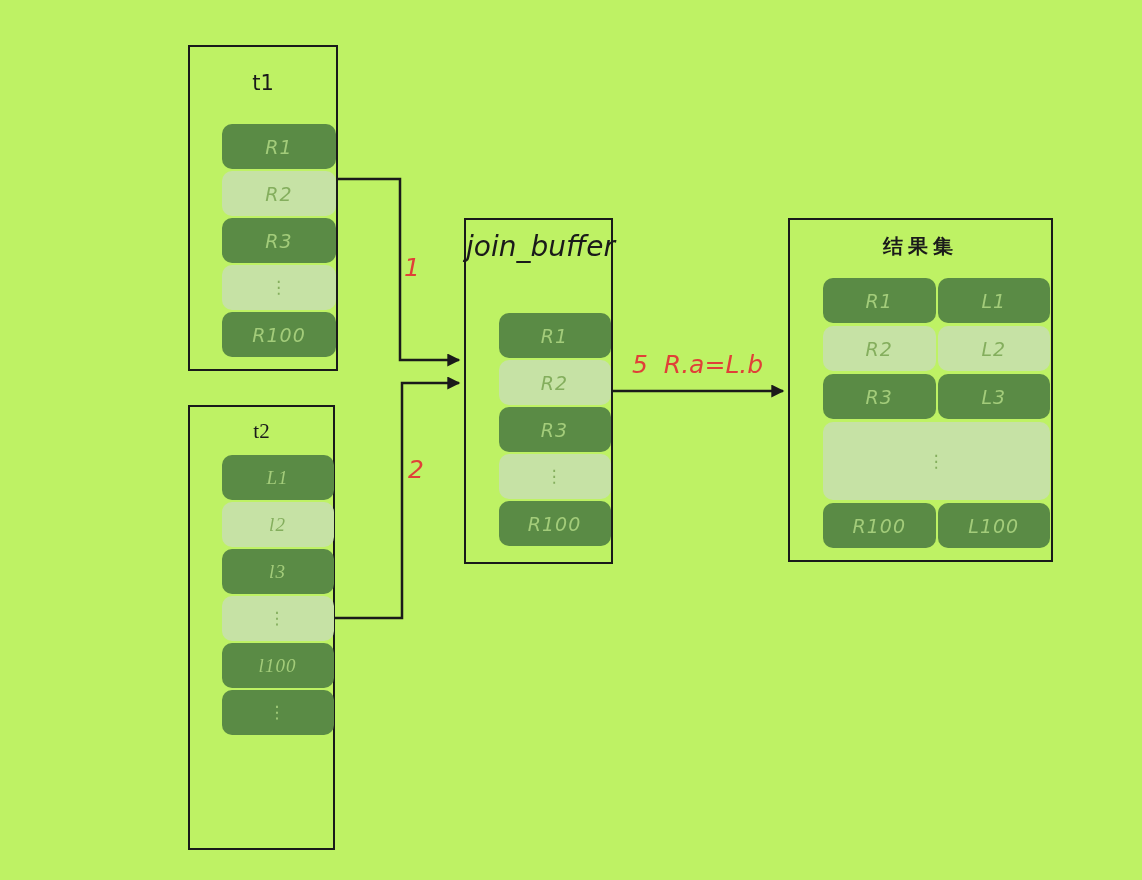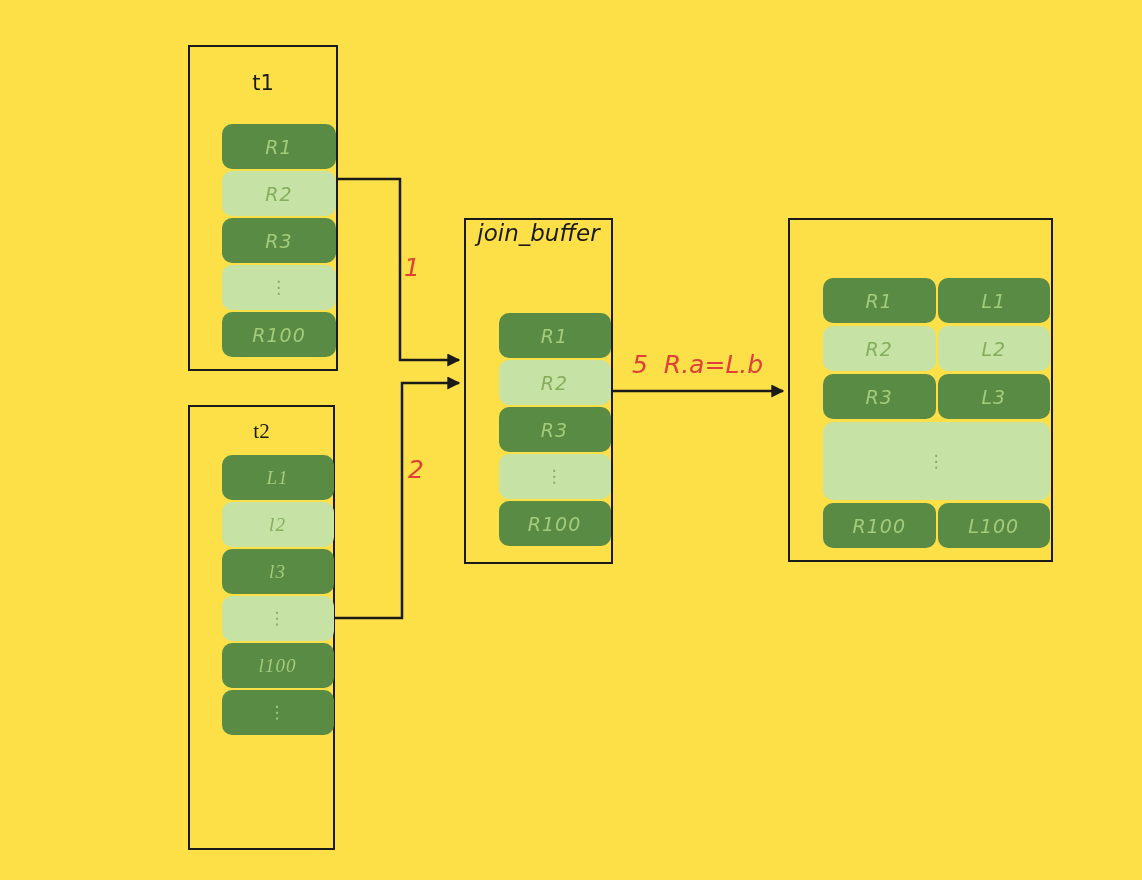--- a/index.html
+++ b/index.html
@@ -1,19 +1,19 @@
 <!DOCTYPE html>
 <html><head>
 <meta charset="utf-8">
 <style>
   html,body{margin:0;padding:0;}
   .canvas{
     position:relative;
     width:1142px;height:880px;
-    background:#fde047;
+    background:#bef264;
     font-family:"DejaVu Sans", sans-serif;
     overflow:hidden;
   }
   .overlay{position:absolute;left:0;top:0;width:1142px;height:880px;pointer-events:none;}
   .outer-box{
     position:absolute;
     border:2.5px solid #1a1a1a;
     box-sizing:border-box;
     background:transparent;
   }
@@ -43,21 +43,21 @@
   .box-t1 .row{width:114px;}
 
   
   .box-t2{left:188px;top:405px;width:147px;height:445px;font-family:Liberation Serif, serif;}
   .box-t2 .box-title{margin-top:12px;}
   .box-t2 .rows{top:48px;}
   .box-t2 .row{width:112px;}
 
   
   .box-jb{left:464px;top:218px;width:149px;height:346px;}
-  .box-jb .box-title{margin-top:0;font-style:italic;font-size:23px;}
+  .box-jb .box-title{margin-top:10px;font-style:italic;font-size:28px;}
   .box-jb .rows{top:93px;}
   .box-jb .row{width:112px;}
 
   
   .box-res{left:788px;top:218px;width:265px;height:344px;}
   .box-res .box-title{margin-top:13px;font-weight:bold;letter-spacing:5px;font-size:20px;}
   .box-res .rows{top:58px;gap:3px;}
   .pair{display:flex;gap:2px;width:227px;flex:0 0 auto;}
   .pair .cell{
     flex:1;height:45px;border-radius:10px;
@@ -123,20 +123,21 @@
     <div class="rows">
       <div class="row dark">R1</div>
       <div class="row light">R2</div>
       <div class="row dark">R3</div>
       <div class="row light dots">⋮</div>
       <div class="row dark">R100</div>
     </div>
   </div>
 
   <div class="outer-box box-res">
+    <div class="box-title">结果集</div>
     <div class="rows">
       <div class="pair dark">
         <div class="cell">R1</div>
         <div class="cell">L1</div>
       </div>
       <div class="pair light">
         <div class="cell">R2</div>
         <div class="cell">L2</div>
       </div>
       <div class="pair dark">

